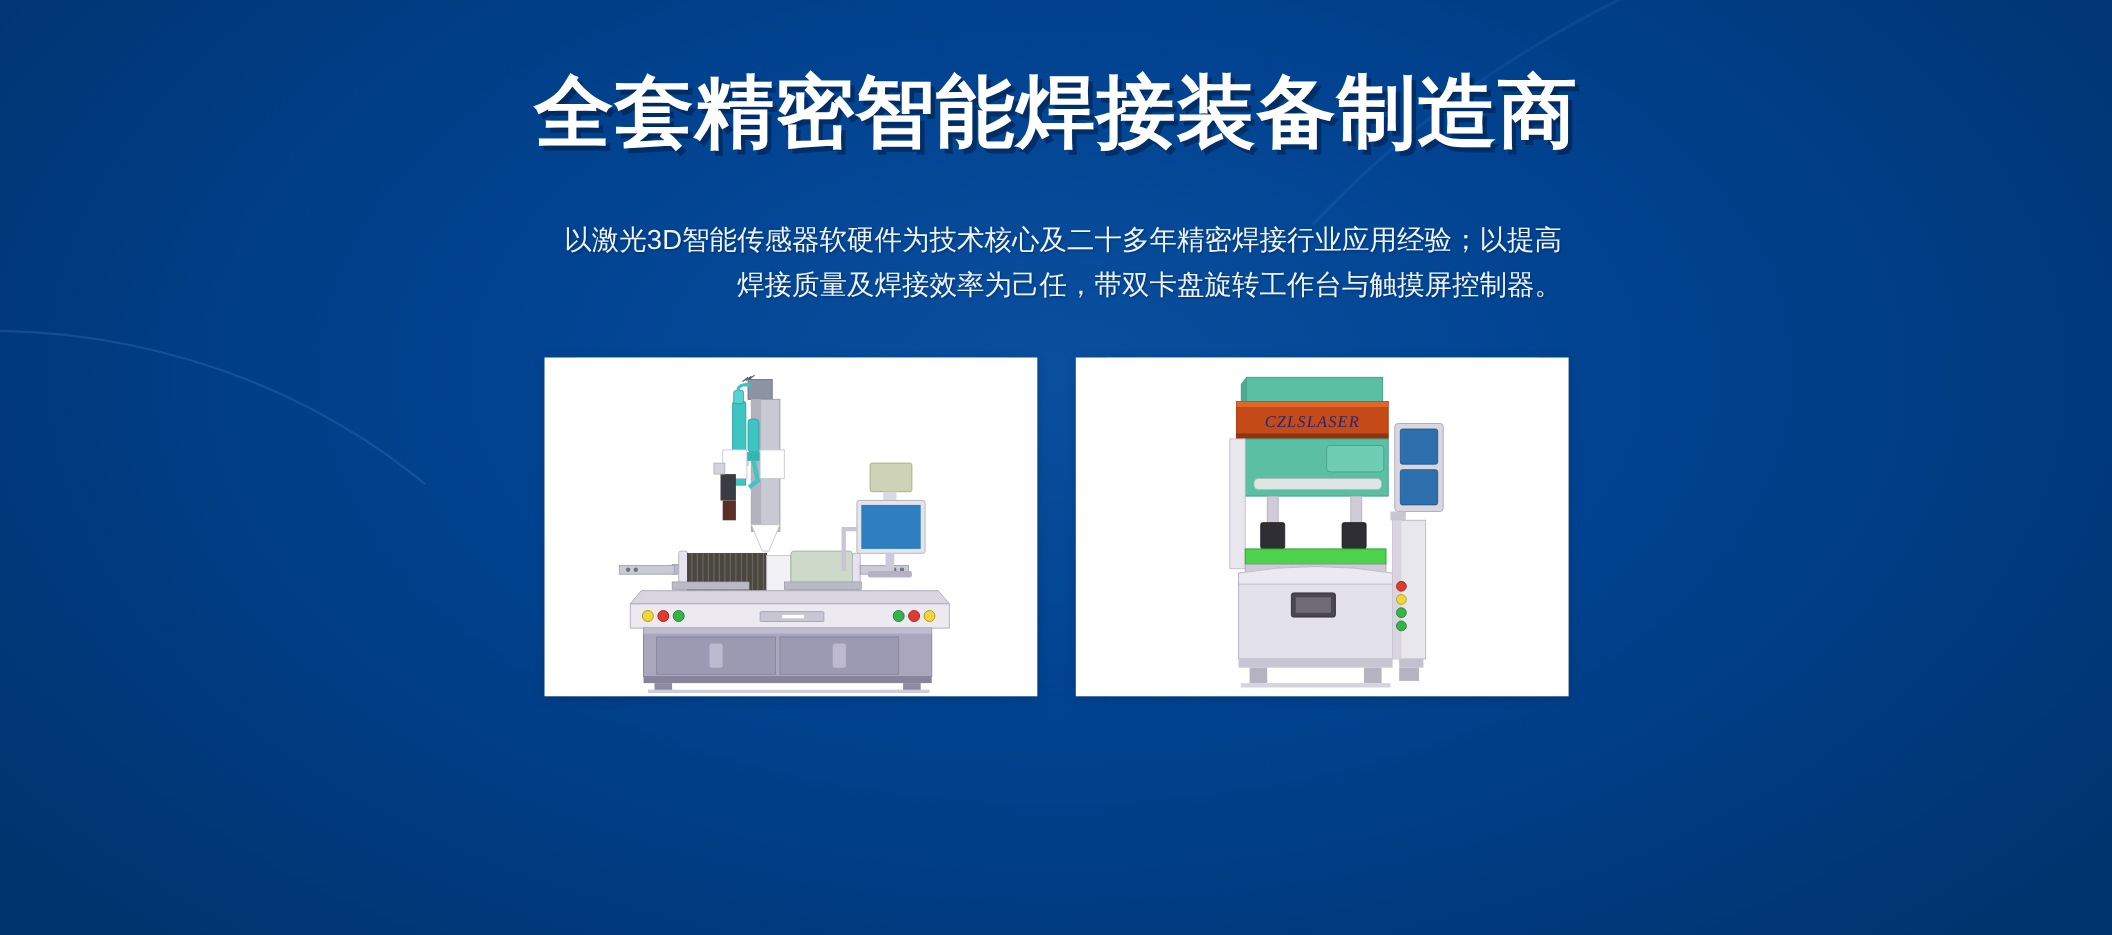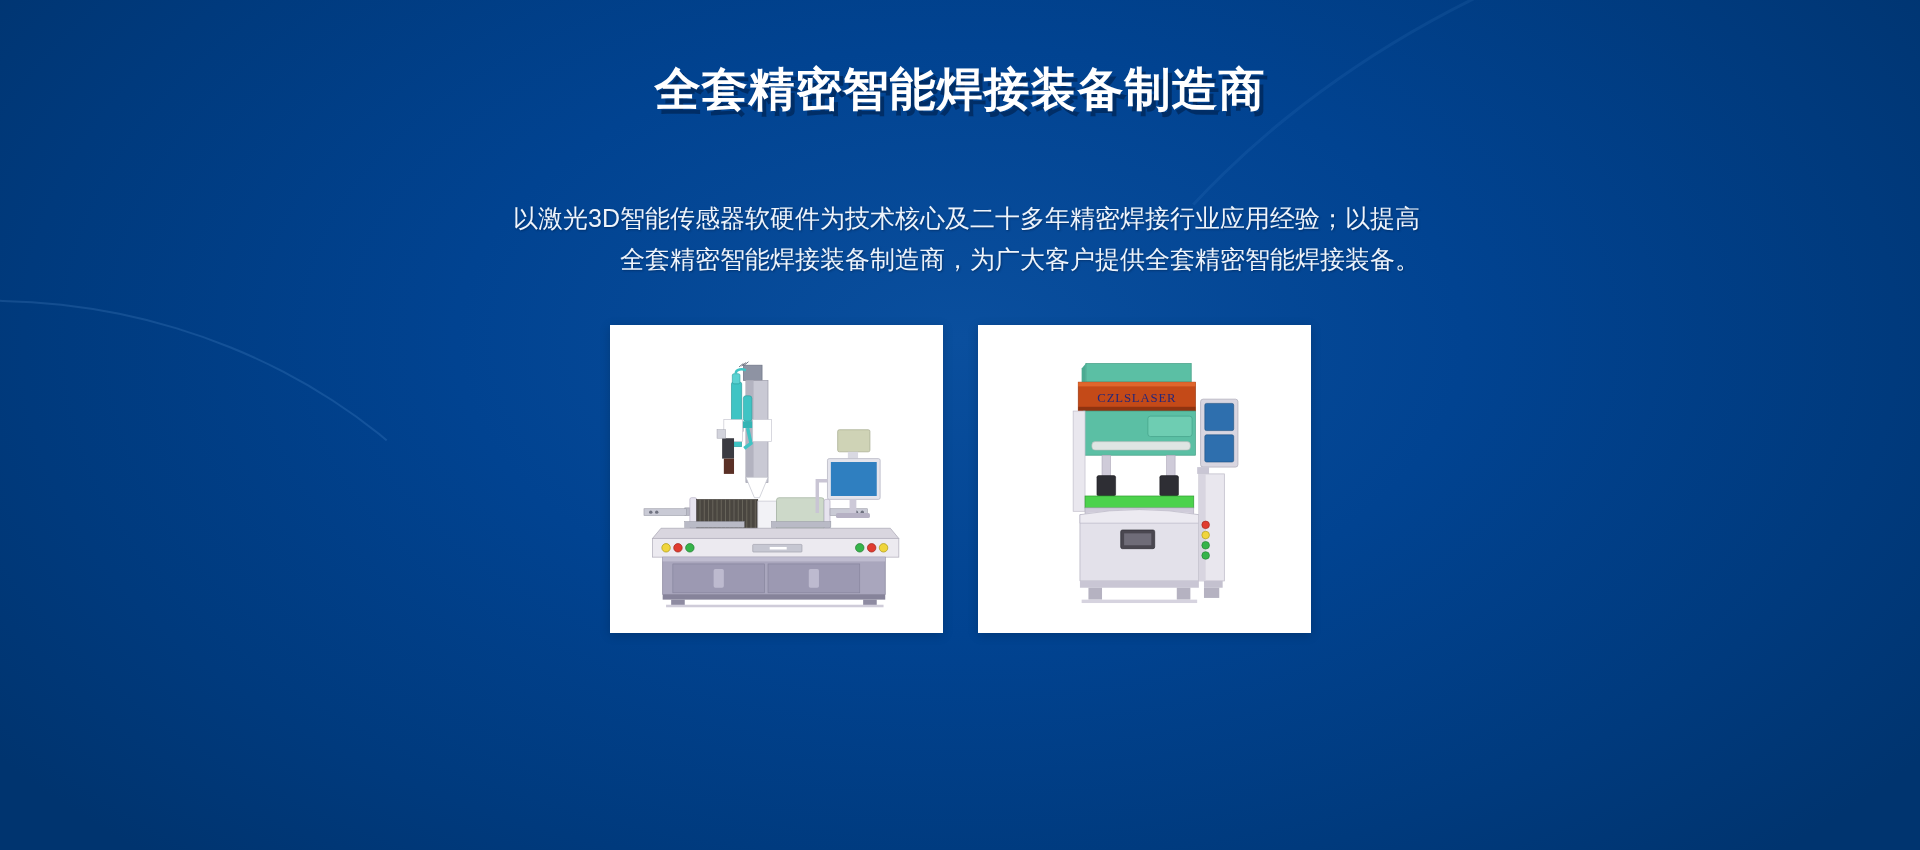--- a/index.html
+++ b/index.html
@@ -16,54 +16,54 @@
   .swoosh{position:absolute;border-radius:50%;border-style:solid;border-color:transparent;pointer-events:none;}
   .sw1{left:-760px;top:-180px;width:1400px;height:1400px;border-width:2px;border-left-color:rgba(120,180,255,.20);border-top-color:rgba(120,180,255,.13);transform:rotate(-10deg);}
   .sw2{left:-900px;top:60px;width:1650px;height:1300px;border-width:3px;border-left-color:rgba(130,190,255,.17);border-bottom-color:rgba(130,190,255,.10);transform:rotate(6deg);}
   .sw3{left:-620px;top:300px;width:1200px;height:1100px;border-width:2px;border-top-color:rgba(140,195,255,.14);border-left-color:rgba(140,195,255,.09);transform:rotate(-4deg);}
   .sw4{right:-820px;top:-420px;width:1750px;height:1700px;border-width:2px;border-right-color:rgba(120,180,255,.17);border-bottom-color:rgba(120,180,255,.11);transform:rotate(8deg);}
   .sw5{right:-980px;top:-120px;width:1900px;height:1500px;border-width:3px;border-right-color:rgba(130,190,255,.13);border-top-color:rgba(130,190,255,.08);transform:rotate(-6deg);}
   .sw6{right:-700px;top:220px;width:1400px;height:1250px;border-width:2px;border-right-color:rgba(140,200,255,.15);transform:rotate(3deg);}
 
   .title{
     position:absolute;left:0;right:0;top:66px;text-align:center;
-    font-size:46px;line-height:1;font-weight:bold;color:#ffffff;
+    font-size:72px;line-height:1;font-weight:bold;color:#ffffff;
     letter-spacing:1px;
     text-shadow:4px 5px 0 rgba(0,28,66,.55);
     white-space:nowrap;
   }
   .subtitle{
     position:absolute;left:50%;transform:translateX(-50%);top:198px;
     width:920px;text-align:right;color:#eef4fb;
     font-size:25px;line-height:41px;font-weight:400;
     text-shadow:1px 1px 2px rgba(0,22,55,.45);
   }
   .cards{position:absolute;left:0;right:0;top:325px;display:flex;justify-content:center;gap:35px;}
-  .card{width:333px;height:308px;background:#ffffff;position:relative;overflow:hidden;
-    box-shadow:0 2px 10px rgba(0,0,0,.18);}
+  .card{width:448px;height:308px;background:#ffffff;position:relative;overflow:hidden;
+    box-shadow:0 2px 10px rgba(0,0,0,.18);font-style:italic;}
   .card svg{display:block;width:100%;height:100%;}
   .sr{position:absolute;width:1px;height:1px;overflow:hidden;clip:rect(0 0 0 0);}
 </style>
 </head>
 <body>
 
 <div class="stage">
 
   <div class="swoosh sw1"></div>
   <div class="swoosh sw2"></div>
   <div class="swoosh sw3"></div>
   <div class="swoosh sw4"></div>
   <div class="swoosh sw5"></div>
   <div class="swoosh sw6"></div>
 
   <div class="title">全套精密智能焊接装备制造商</div>
 
   <div class="subtitle">
     <div>以激光3D智能传感器软硬件为技术核心及二十多年精密焊接行业应用经验；以提高</div>
-    <div>全套精密智能焊接装备制造商，为广大客户提供全套精密智能焊接装备。</div>
+    <div>焊接质量及焊接效率为己任，带双卡盘旋转工作台与触摸屏控制器。</div>
   </div>
 
   <div class="cards">
 
     <div class="card">
       <span class="sr">精密激光焊接机 — 带双卡盘旋转工作台与触摸屏控制器</span>
       <svg viewBox="0 0 392 308">
         <rect x="0" y="0" width="392" height="308" fill="#ffffff"></rect>
 
         <g>

